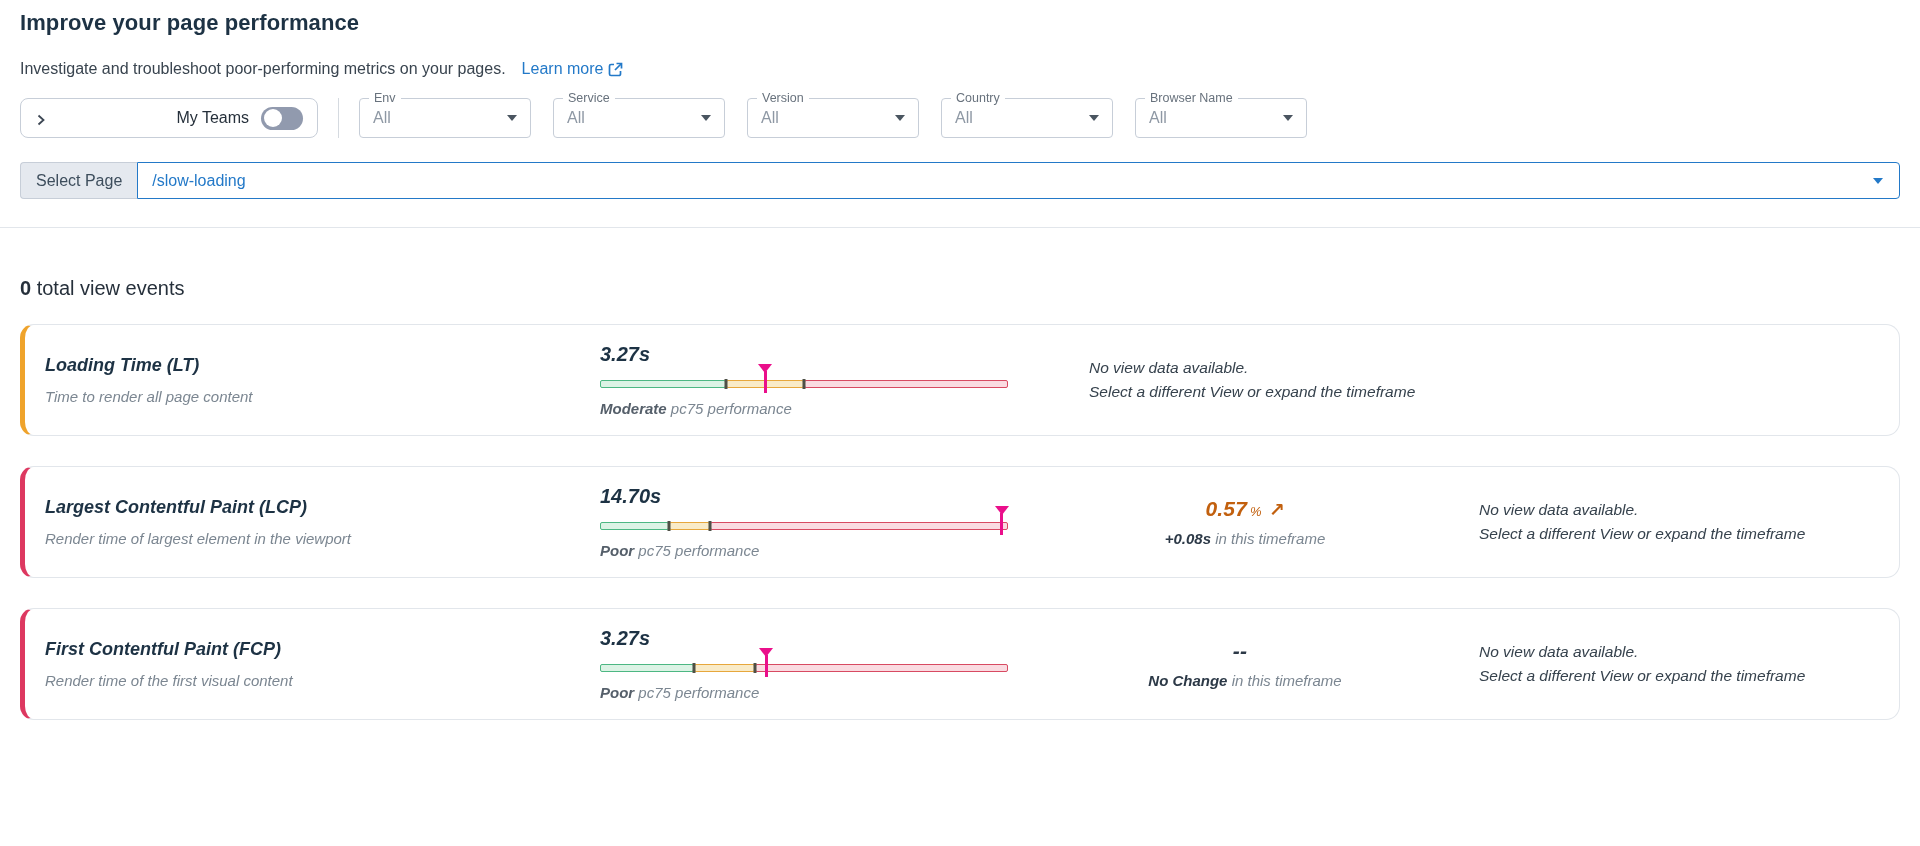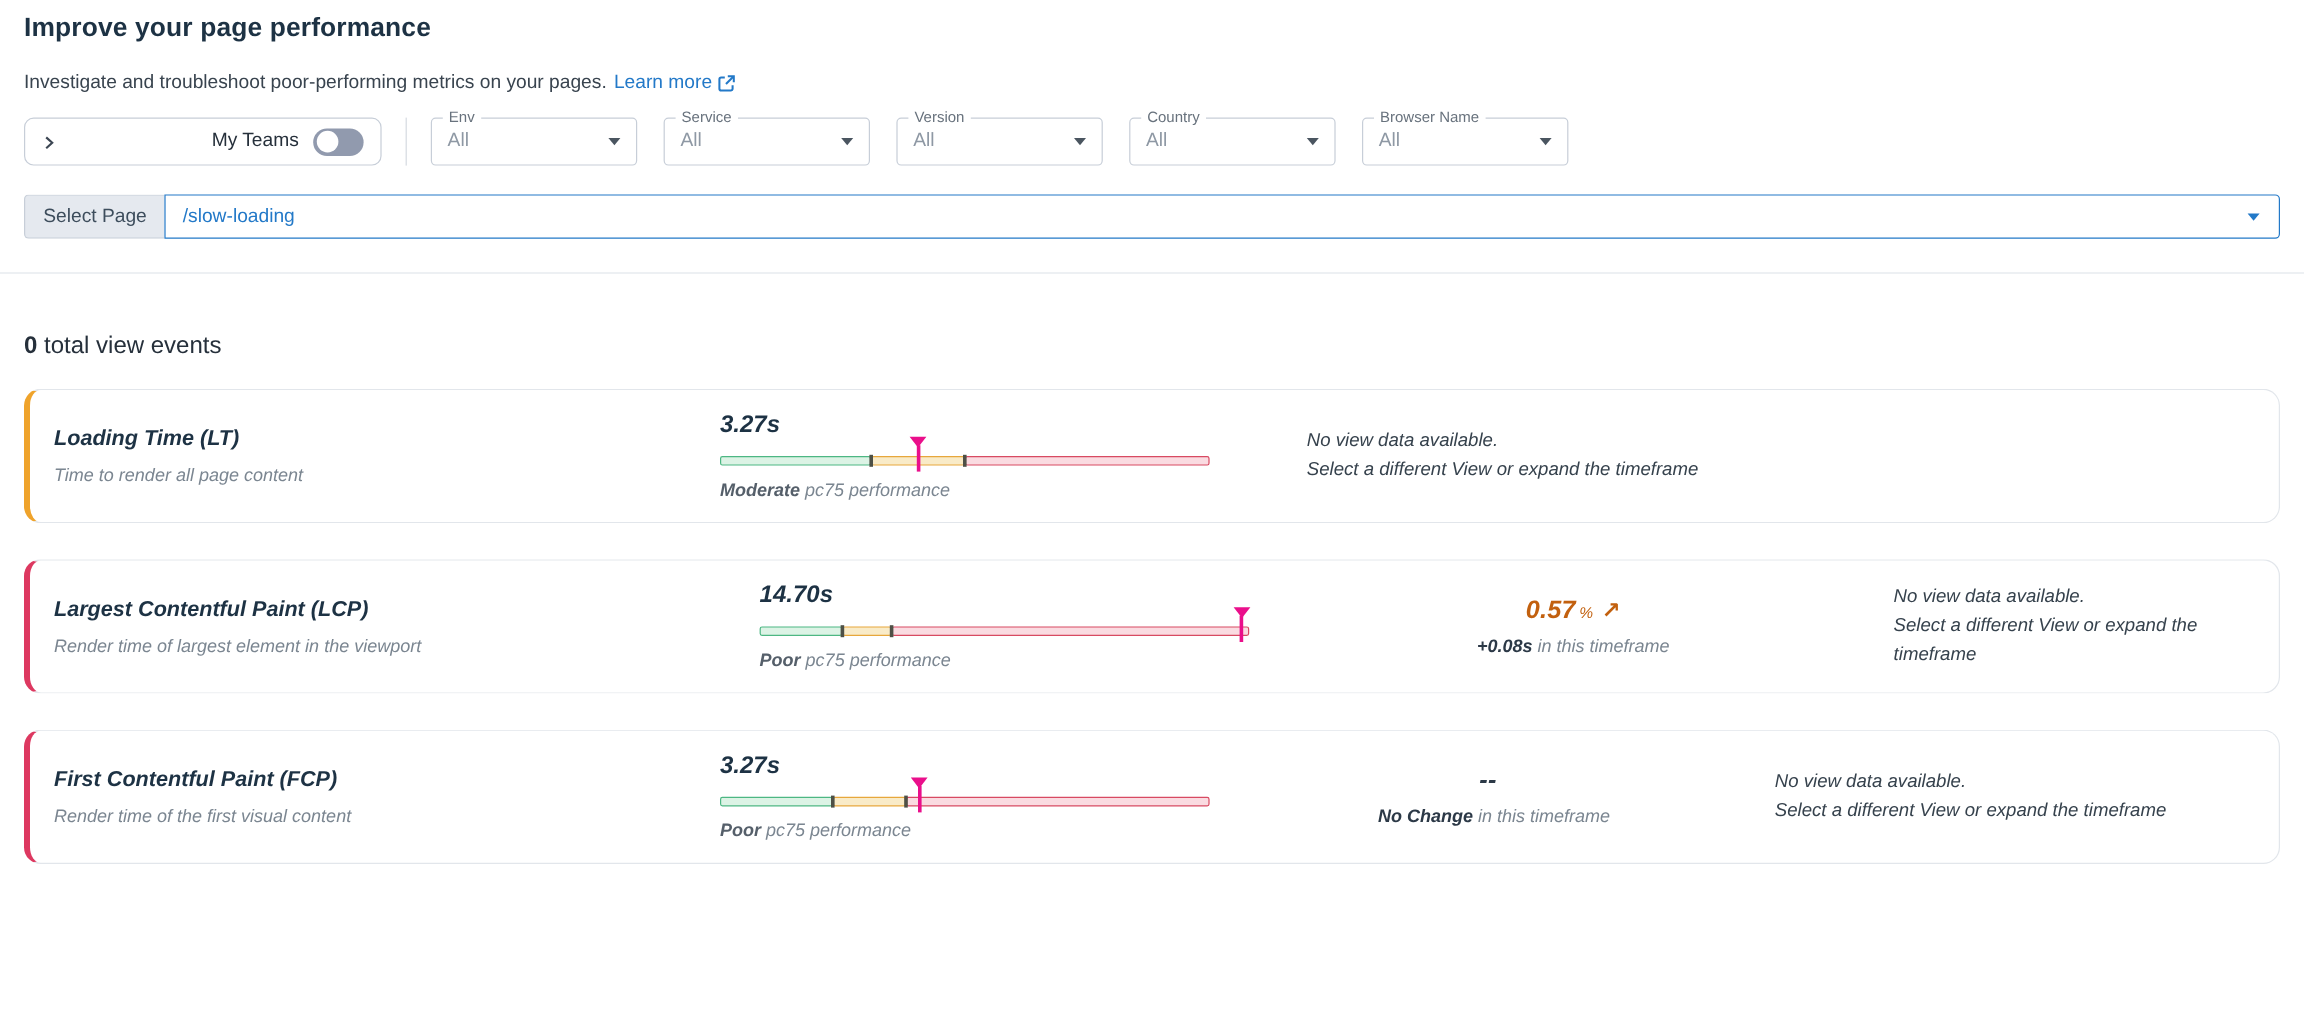--- a/index.html
+++ b/index.html
@@ -2,21 +2,21 @@
 <html><head>
 <meta charset="utf-8">
 <style>
   * { margin:0; padding:0; box-sizing:border-box; }
   html,body { width:1920px; height:846px; background:#ffffff; overflow:hidden;
     font-family:"Liberation Sans","DejaVu Sans",sans-serif; color:#1d3244; }
   .page { padding:0 20px; }
 
   
   .page-title { font-size:22px; font-weight:700; color:#1d3244; padding-top:10px; letter-spacing:.1px; }
-  .subtitle-row { margin-top:24px; font-size:16px; color:#39444f; display:flex; align-items:center; gap:6px; }
+  .subtitle-row { margin-top:24px; font-size:16px; color:#39444f; display:flex; align-items:center; gap:16px; }
   .learn-more { color:#2379c8; text-decoration:none; display:inline-flex; align-items:center; gap:5px; cursor:pointer; }
   .ext-icon { width:15px; height:15px; display:inline-block; }
 
   
   .filter-row { margin-top:20px; display:flex; align-items:center; height:40px; }
   .myteams { width:298px; height:40px; border:1px solid #c7ced8; border-radius:8px;
     display:flex; align-items:center; padding:0 14px; gap:12px; cursor:pointer; background:#fff;text-align:right; }
   .chevron-right { width:12px; height:12px; flex:0 0 auto; }
   .myteams-label { font-size:16px; color:#26303b; flex:1; }
   .toggle { width:42px; height:23px; border-radius:12px; background:#919aae; position:relative; flex:0 0 auto; cursor:pointer; }
@@ -184,21 +184,21 @@
         <span class="rating-word">Moderate</span>
         <span class="rating-suffix">pc75 performance</span>
       </div>
     </div>
     <div class="card-col card-col-nodata">
       <div>No view data available.</div>
       <div>Select a different View or expand the timeframe</div>
     </div>
   </section>
 
-  <section class="card" style="border-left-color: rgb(221, 56, 96); gap: 33px; --green-end: 17%; --yellow-end: 27%; --marker: 98.5%;">
+  <section class="card" style="border-left-color: rgb(221, 56, 96); --green-end: 17%; --yellow-end: 27%; --marker: 98.5%;">
     <div class="card-col card-col-title">
       <h2 class="card-title">Largest Contentful Paint (LCP)</h2>
       <p class="card-desc">Render time of largest element in the viewport</p>
     </div>
     <div class="card-col card-col-gauge">
       <div class="metric-value">14.70s</div>
       <div class="gauge">
         <div class="seg seg-green"></div>
         <div class="seg seg-yellow"></div>
         <div class="seg seg-red"></div>

